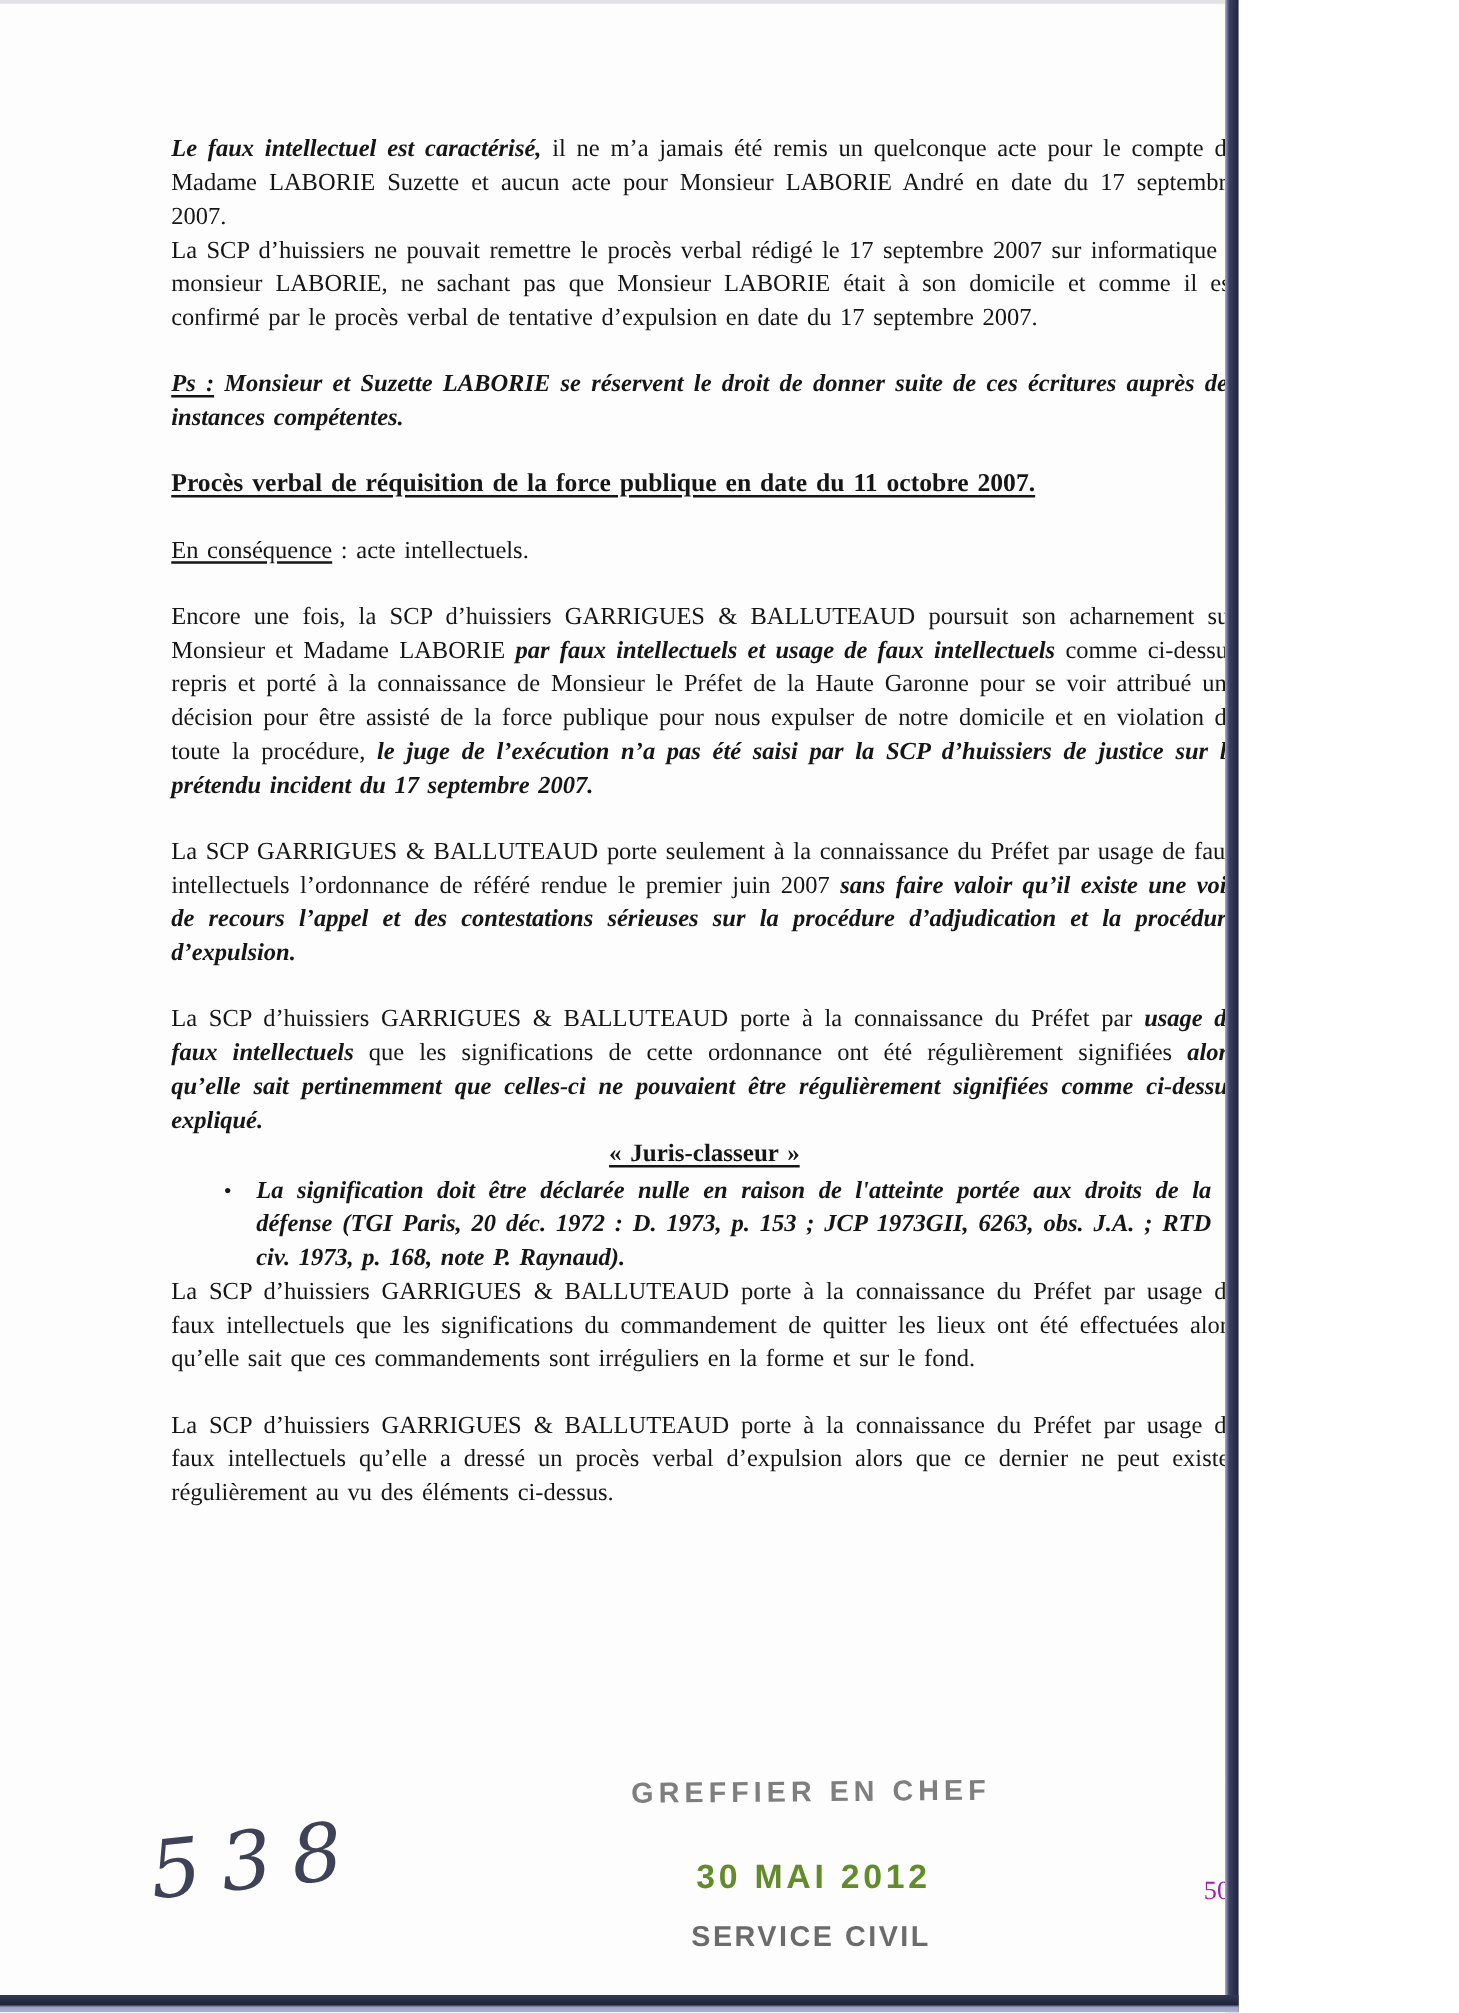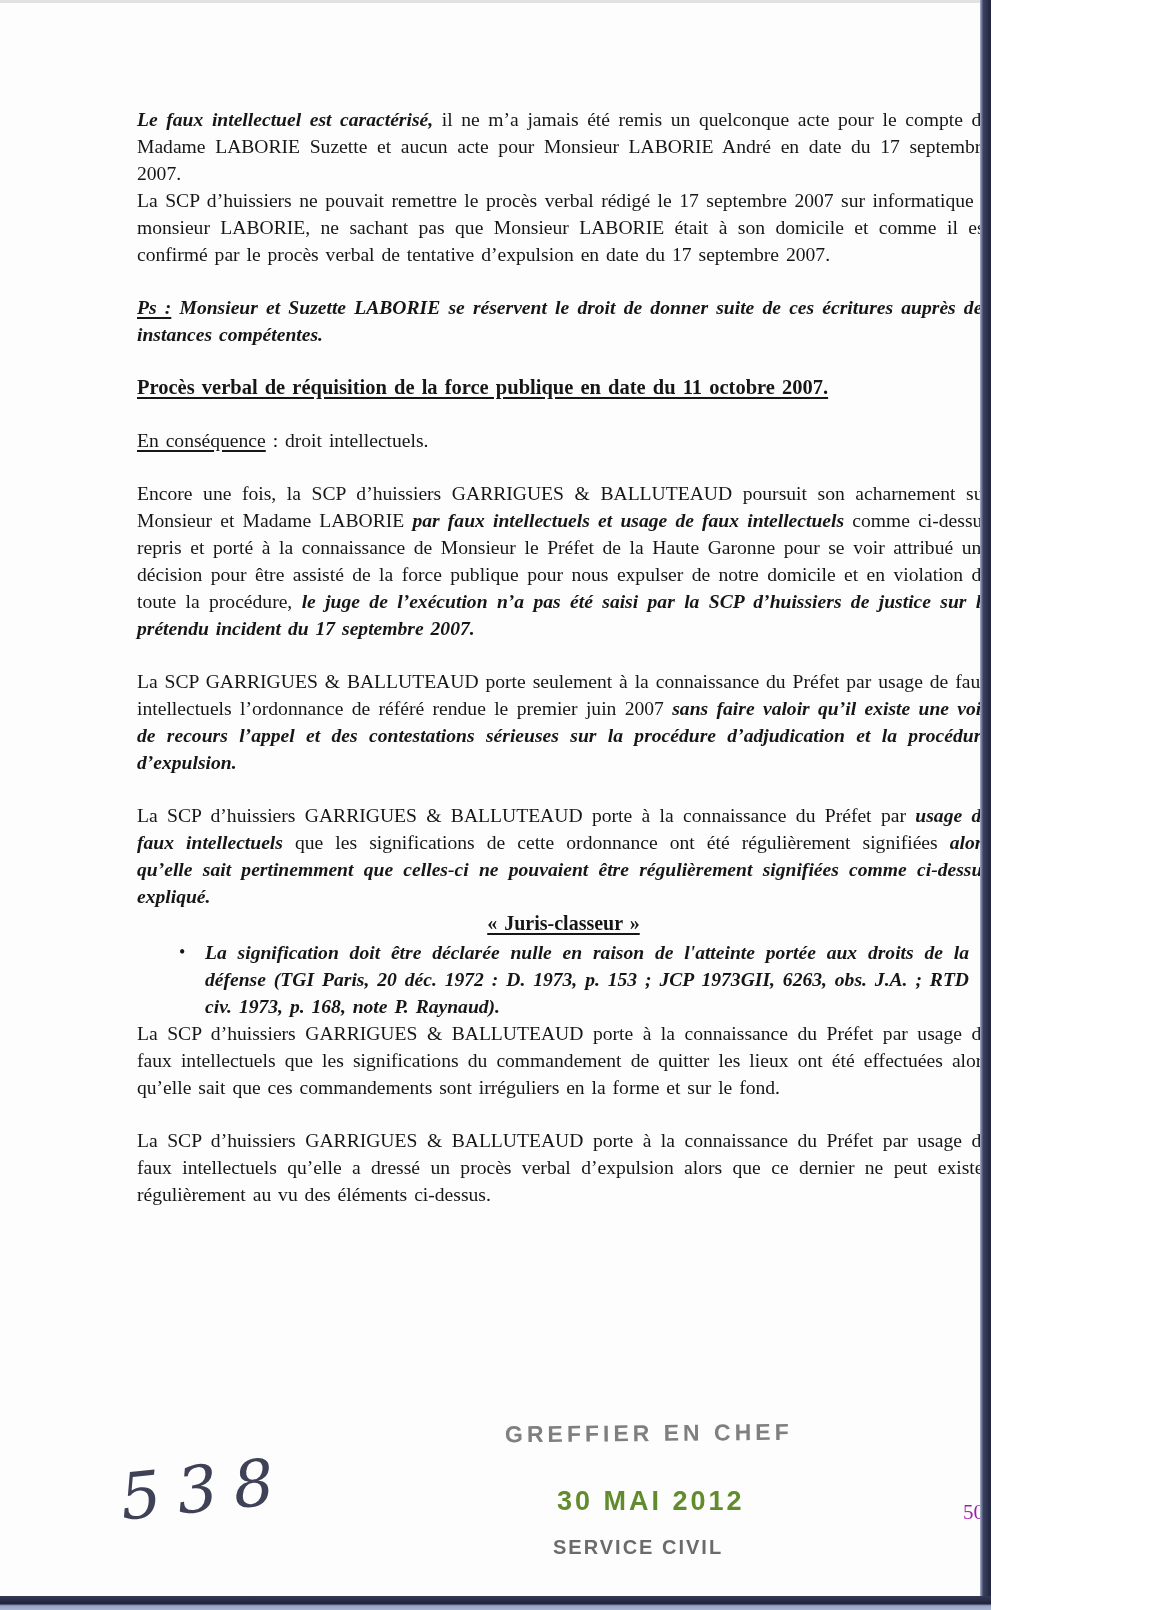--- a/index.html
+++ b/index.html
@@ -40,21 +40,21 @@
   
   .stamp{
     position:absolute;
     font-family:"Liberation Sans","DejaVu Sans",sans-serif;
     font-weight:700;
     opacity:.88;
     white-space:nowrap;
   }
   .stamp-greffier{left:505px;top:1420px;font-size:23px;letter-spacing:4px;color:#6e6e6e;transform:rotate(-0.5deg);}
   .stamp-date{left:557px;top:1486px;font-size:27px;letter-spacing:3px;color:#4d7c0f;}
-  .stamp-service{left:553px;top:1536px;font-size:20px;letter-spacing:2px;color:#575759;}
+  .stamp-service{left:553px;top:1536px;font-size:23px;letter-spacing:2px;color:#575759;}
   .handwriting{
     position:absolute;left:120px;top:1452px;
     font-family:"DejaVu Serif","Liberation Serif",serif;
     font-style:italic;font-weight:400;
     font-size:64px;color:#3f4257;
     letter-spacing:16px;
     transform:rotate(-6deg);
   }
   .page-number{position:absolute;left:963px;top:1500px;font-size:21px;color:#a21caf;}
 </style>
@@ -69,21 +69,21 @@
 
     <p class="para"><span class="bi">Le faux intellectuel est caractérisé,</span><span> il ne m’a jamais été remis un quelconque acte pour le compte de Madame LABORIE Suzette et aucun acte pour Monsieur LABORIE André en date du 17 septembre 2007.</span></p>
 
     <p class="para gap"><span>La SCP d’huissiers ne pouvait remettre le procès verbal rédigé le 17 septembre 2007 sur informatique à monsieur LABORIE, ne sachant pas que Monsieur LABORIE était à son domicile et comme il est confirmé par le procès verbal de tentative d’expulsion en date du 17 septembre 2007.</span></p>
 
 
     <p class="para gap"><span class="bi u">Ps :</span><span class="bi"> Monsieur et Suzette LABORIE se réservent le droit de donner suite de ces écritures auprès des instances compétentes.</span></p>
 
     <p class="head-center"><span class="u">Procès verbal de réquisition de la force publique en date du 11 octobre 2007.</span></p>
 
-    <p class="para gap"><span class="b u">En conséquence</span><span> : droit intellectuels.</span></p>
+    <p class="para gap"><span class="b u">En conséquence</span><span> : acte intellectuels.</span></p>
 
     <p class="para gap"><span>Encore une fois, la SCP d’huissiers GARRIGUES &amp; BALLUTEAUD poursuit son acharnement sur Monsieur et Madame LABORIE </span><span class="bi">par faux intellectuels et usage de faux intellectuels</span><span> comme ci-dessus repris et porté à la connaissance de Monsieur le Préfet de la Haute Garonne pour se voir attribué une décision pour être assisté de la force publique pour nous expulser de notre domicile et en violation de toute la procédure, </span><span class="bi">le juge de l’exécution n’a pas été saisi par la SCP d’huissiers de justice sur le prétendu incident du 17 septembre 2007.</span></p>
 
     <p class="para gap"><span>La SCP GARRIGUES &amp; BALLUTEAUD porte seulement à la connaissance du Préfet par usage de faux intellectuels l’ordonnance de référé rendue le premier juin 2007 </span><span class="bi">sans faire valoir qu’il existe une voie de recours l’appel et des contestations sérieuses sur la procédure d’adjudication et la procédure d’expulsion.</span></p>
 
     <p class="para"><span>La SCP d’huissiers GARRIGUES &amp; BALLUTEAUD porte à la connaissance du Préfet par </span><span class="bi">usage de faux intellectuels</span><span> que les significations de cette ordonnance ont été régulièrement signifiées </span><span class="bi">alors qu’elle sait pertinemment que celles-ci ne pouvaient être régulièrement signifiées comme ci-dessus expliqué.</span></p>
 
     <p class="sub-head"><span class="u">« Juris-classeur »</span></p>
 
     <div class="bullet-row gap">

